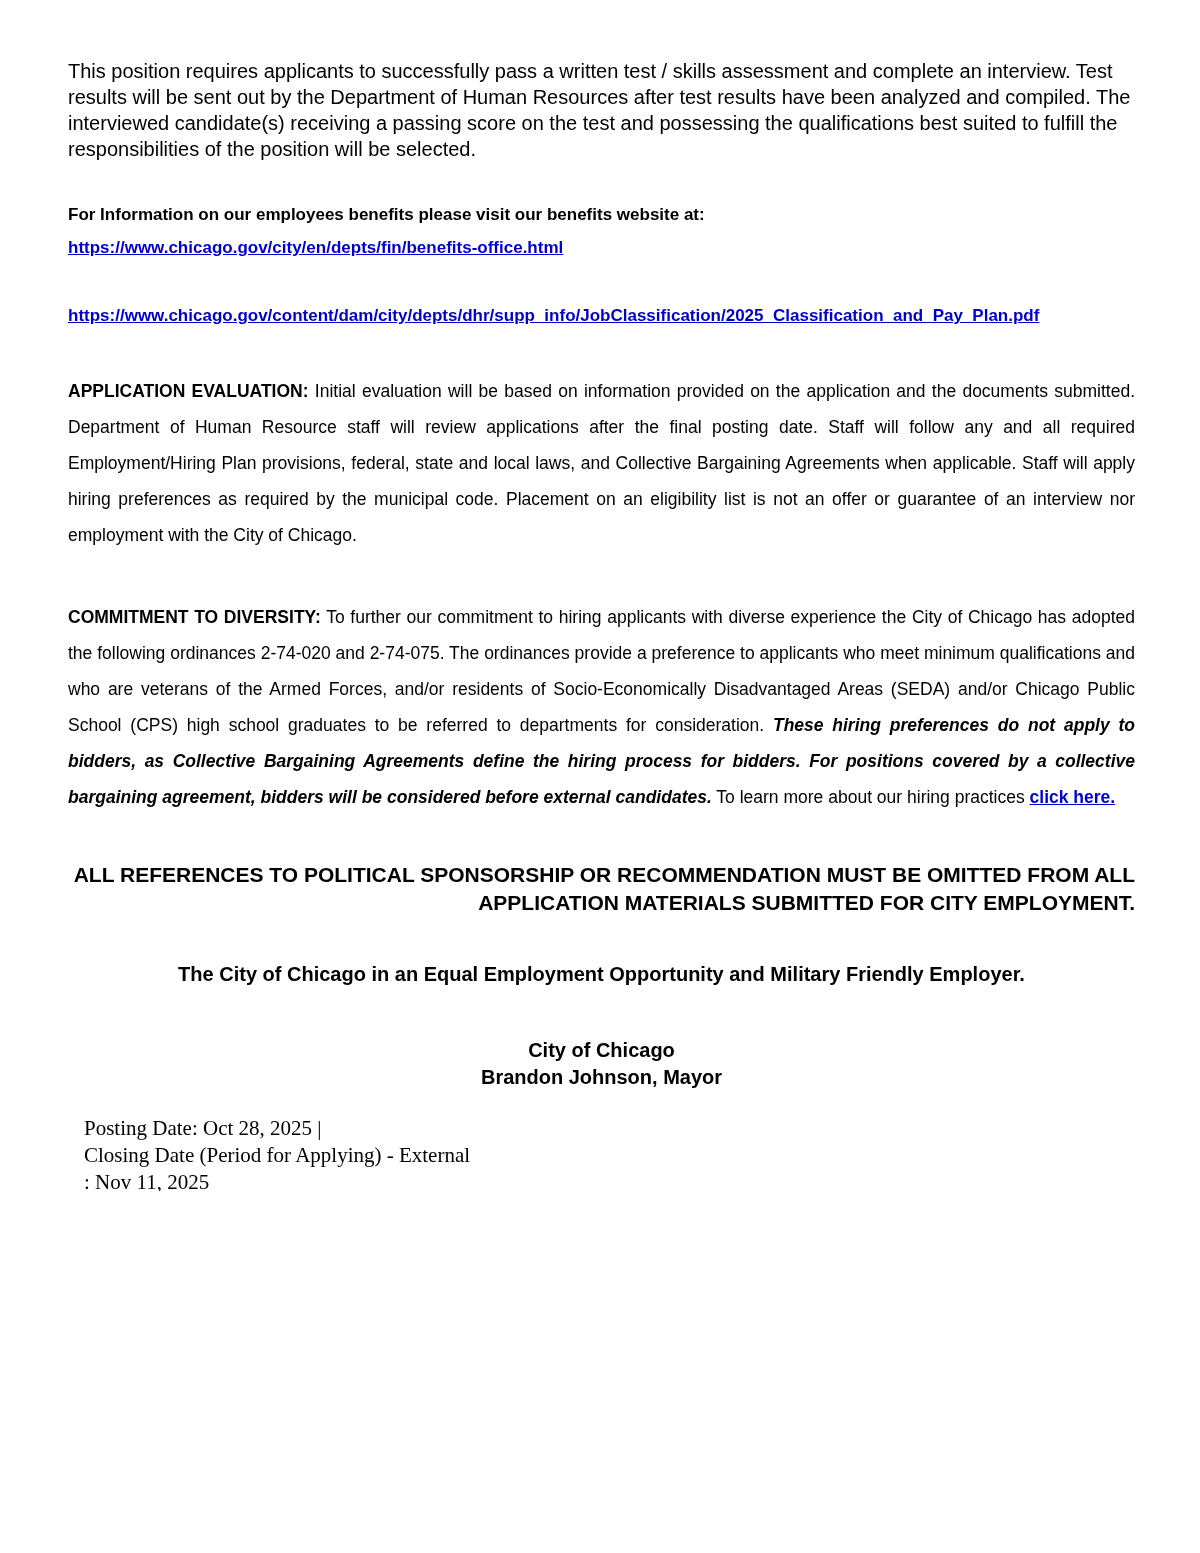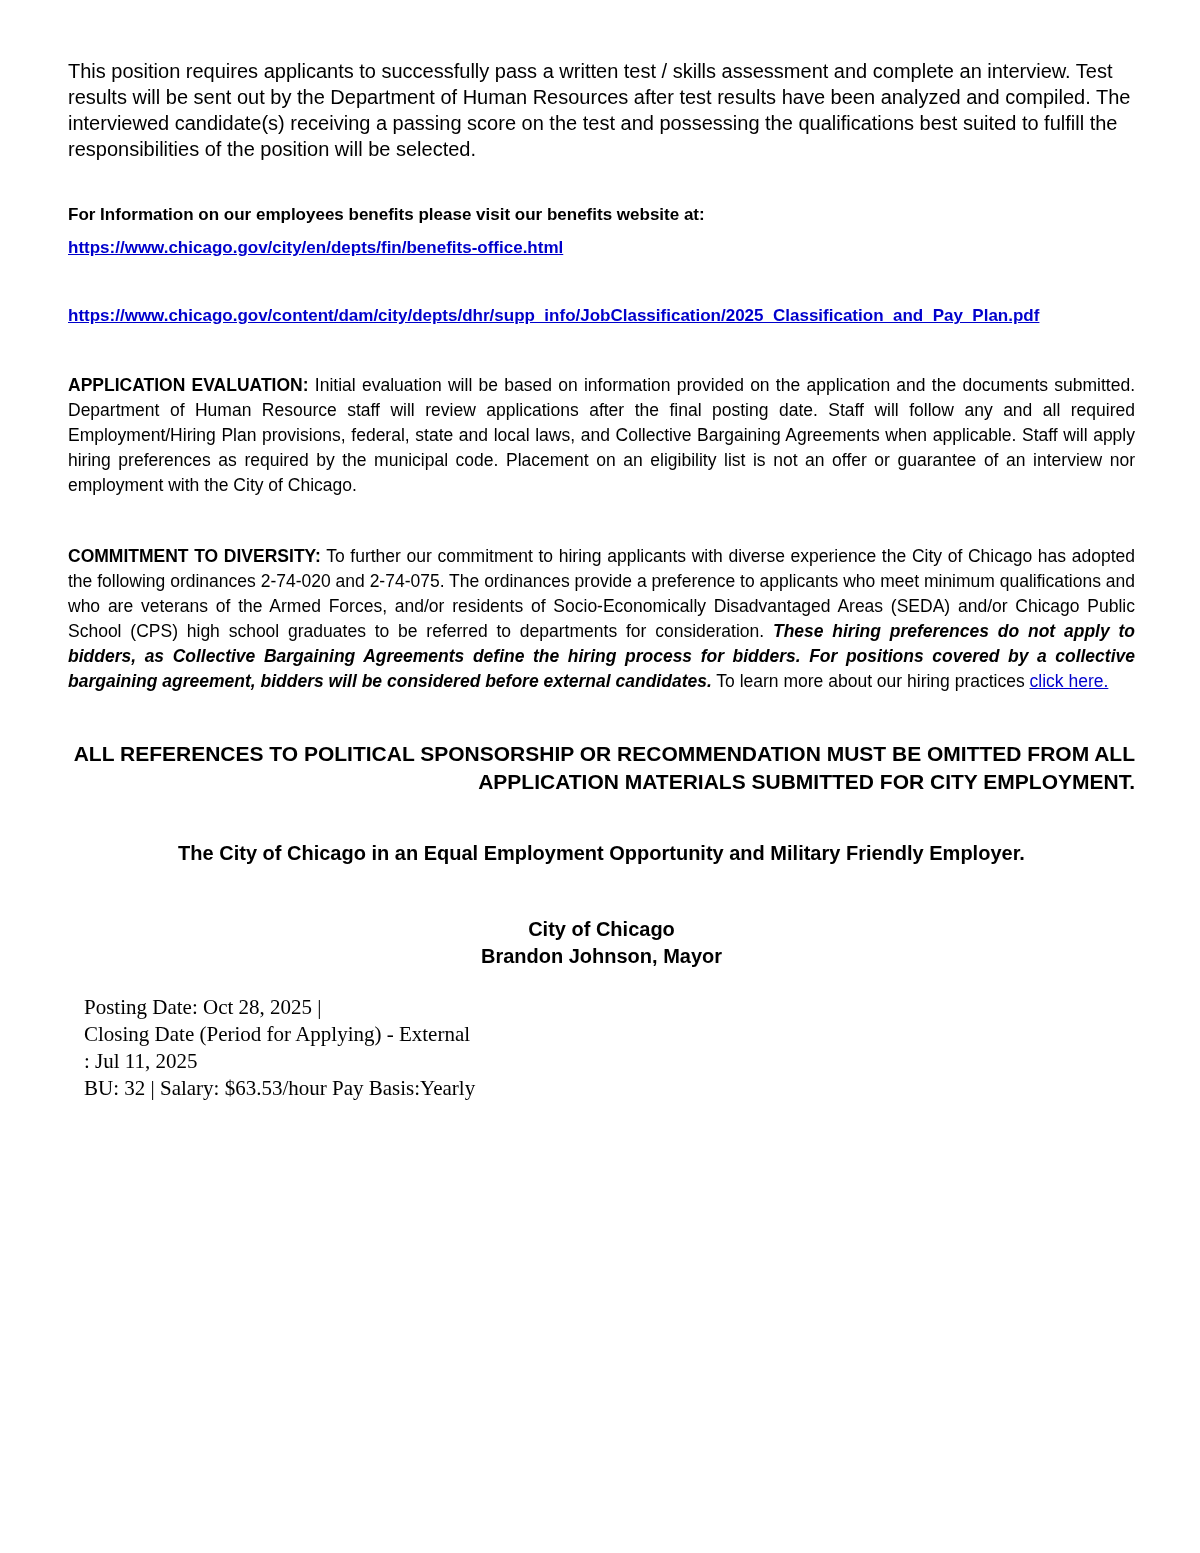--- a/index.html
+++ b/index.html
@@ -41,35 +41,36 @@
     color:var(--link-color);
     text-decoration:underline;
     cursor:pointer;
     margin:0 0 0 0;
   }
   .info-block{
     margin:0 0 46px 0;
   }
   .para{
     font-size:17.5px;
-    line-height:25px;
+    line-height:36px;
     text-align:justify;
     margin:0 0 46px 0;
   }
   .para .lead{
     font-weight:bold;
   }
   .para .em-bold-italic{
     font-weight:bold;
     font-style:italic;
   }
   .inline-link{
     color:var(--link-color);
     text-decoration:underline;
     cursor:pointer;
+    font-weight:bold;
   }
   .notice{
     font-weight:bold;
     font-size:21px;
     line-height:28px;
     text-align:right;
     margin:0 auto 44px auto;
     max-width:1070px;
   }
   .eeo{
@@ -119,17 +120,17 @@
   <p class="eeo">The City of Chicago in an Equal Employment Opportunity and Military Friendly Employer.</p>
 
   <div class="city-block">
     <div>City of Chicago</div>
     <div>Brandon Johnson, Mayor</div>
   </div>
 
   <div class="posting-block">
     <div>Posting Date: Oct 28, 2025 |</div>
     <div>Closing Date (Period for Applying) - External</div>
-    <div>: Jul 11, 2025</div>
+    <div>: Nov 11, 2025</div>
     <div>BU: 32 | Salary: $63.53/hour Pay Basis:Yearly</div>
   </div>
 
 </div>
 
 </body></html>

